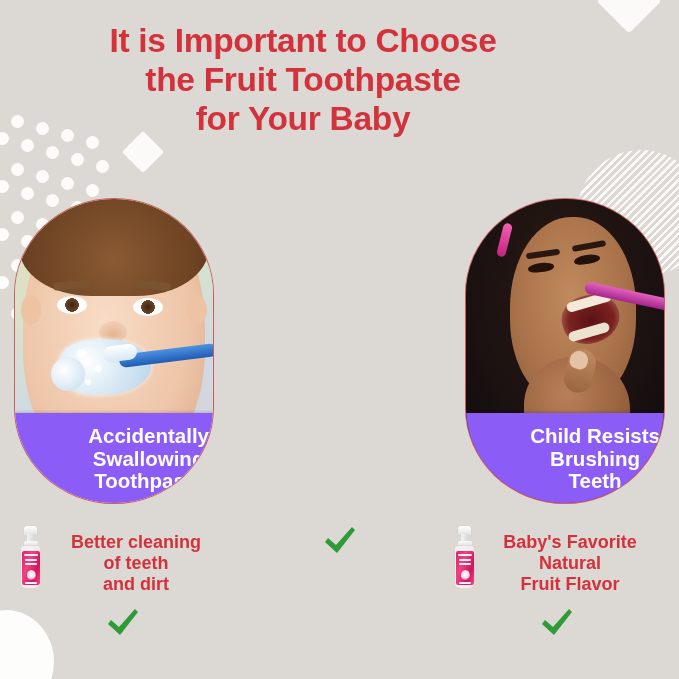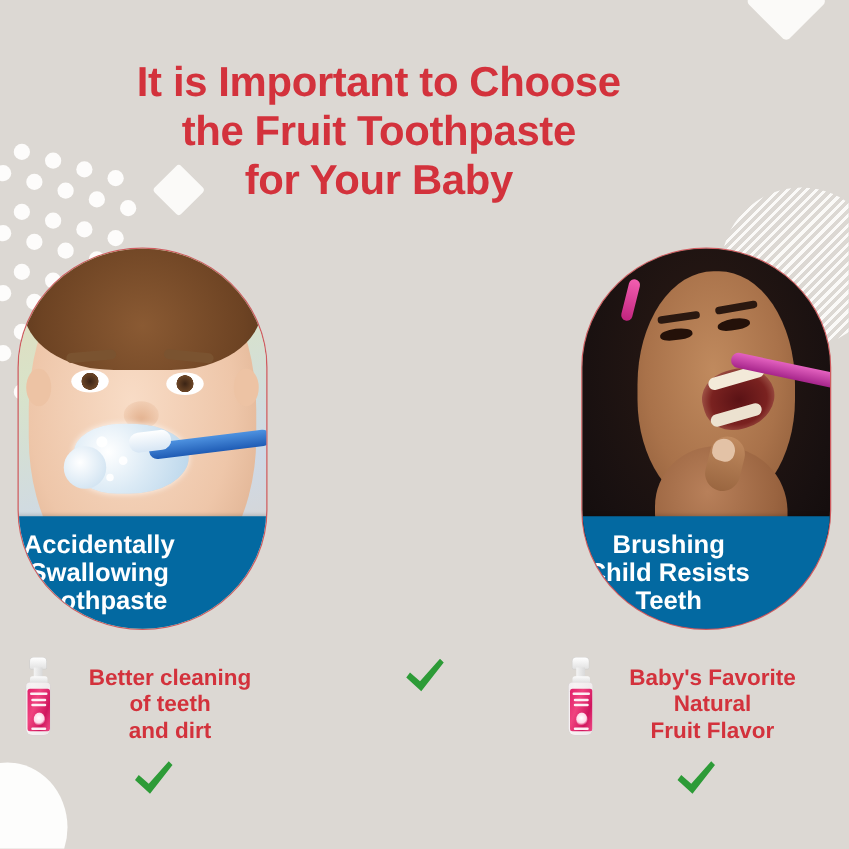--- a/index.html
+++ b/index.html
@@ -67,21 +67,21 @@
     height: 104px;
     border-radius: 50%;
     background: #fdfdfc;
     z-index: 1;
   }
 
   
   .headline {
     position: absolute;
     left: 0;
-    top: 48px;
+    top: 22px;
     width: 606px;
     text-align: center;
     color: #d3323c;
     font-weight: bold;
     font-size: 33.5px;
     line-height: 1.16;
     letter-spacing: -0.3px;
     z-index: 5;
   }
   .headline .hl-line { display: block; white-space: nowrap; }
@@ -110,26 +110,26 @@
   .card-photo {
     position: absolute;
     left: 0; top: 0; right: 0; bottom: 0;
     overflow: hidden;
   }
   .card-band {
     position: absolute;
     left: -2px;
     right: -2px;
     bottom: -2px;
-    background: #0369a1;
+    background: #8b5cf6;
     color: #ffffff;
     font-weight: bold;
     display: flex;
     align-items: center;
-    justify-content: flex-start;
+    justify-content: flex-end;
     text-align: center;
     line-height: 1.12;
     z-index: 3;
     box-shadow: 0 -1px 3px rgba(0,0,0,0.18);
   }
   .band-1 { height: 78px; font-size: 20.5px; }
   .band-2 { height: 92px; font-size: 20.5px; }
   .band-3 { height: 92px; font-size: 20.5px; }
   .band-text { display: block; padding: 0 6px; }
   .band-text .bl { display: block; }
@@ -503,22 +503,22 @@
           <div class="p3-teeth-l"></div>
           <div class="p3-brush"></div>
           <div class="p3-shirt"></div>
           <div class="p3-hand"></div>
           <div class="p3-finger"></div>
           <div class="p3-nail"></div>
         </div>
       </div>
       <div class="card-band band-3">
         <span class="band-text">
+          <span class="bl">Child Resists</span>
           <span class="bl">Brushing</span>
-          <span class="bl">Child Resists</span>
           <span class="bl">Teeth</span>
         </span>
       </div>
     </div>
 
   </div>
 
   <div class="benefits">
 
     <div class="benefit">

